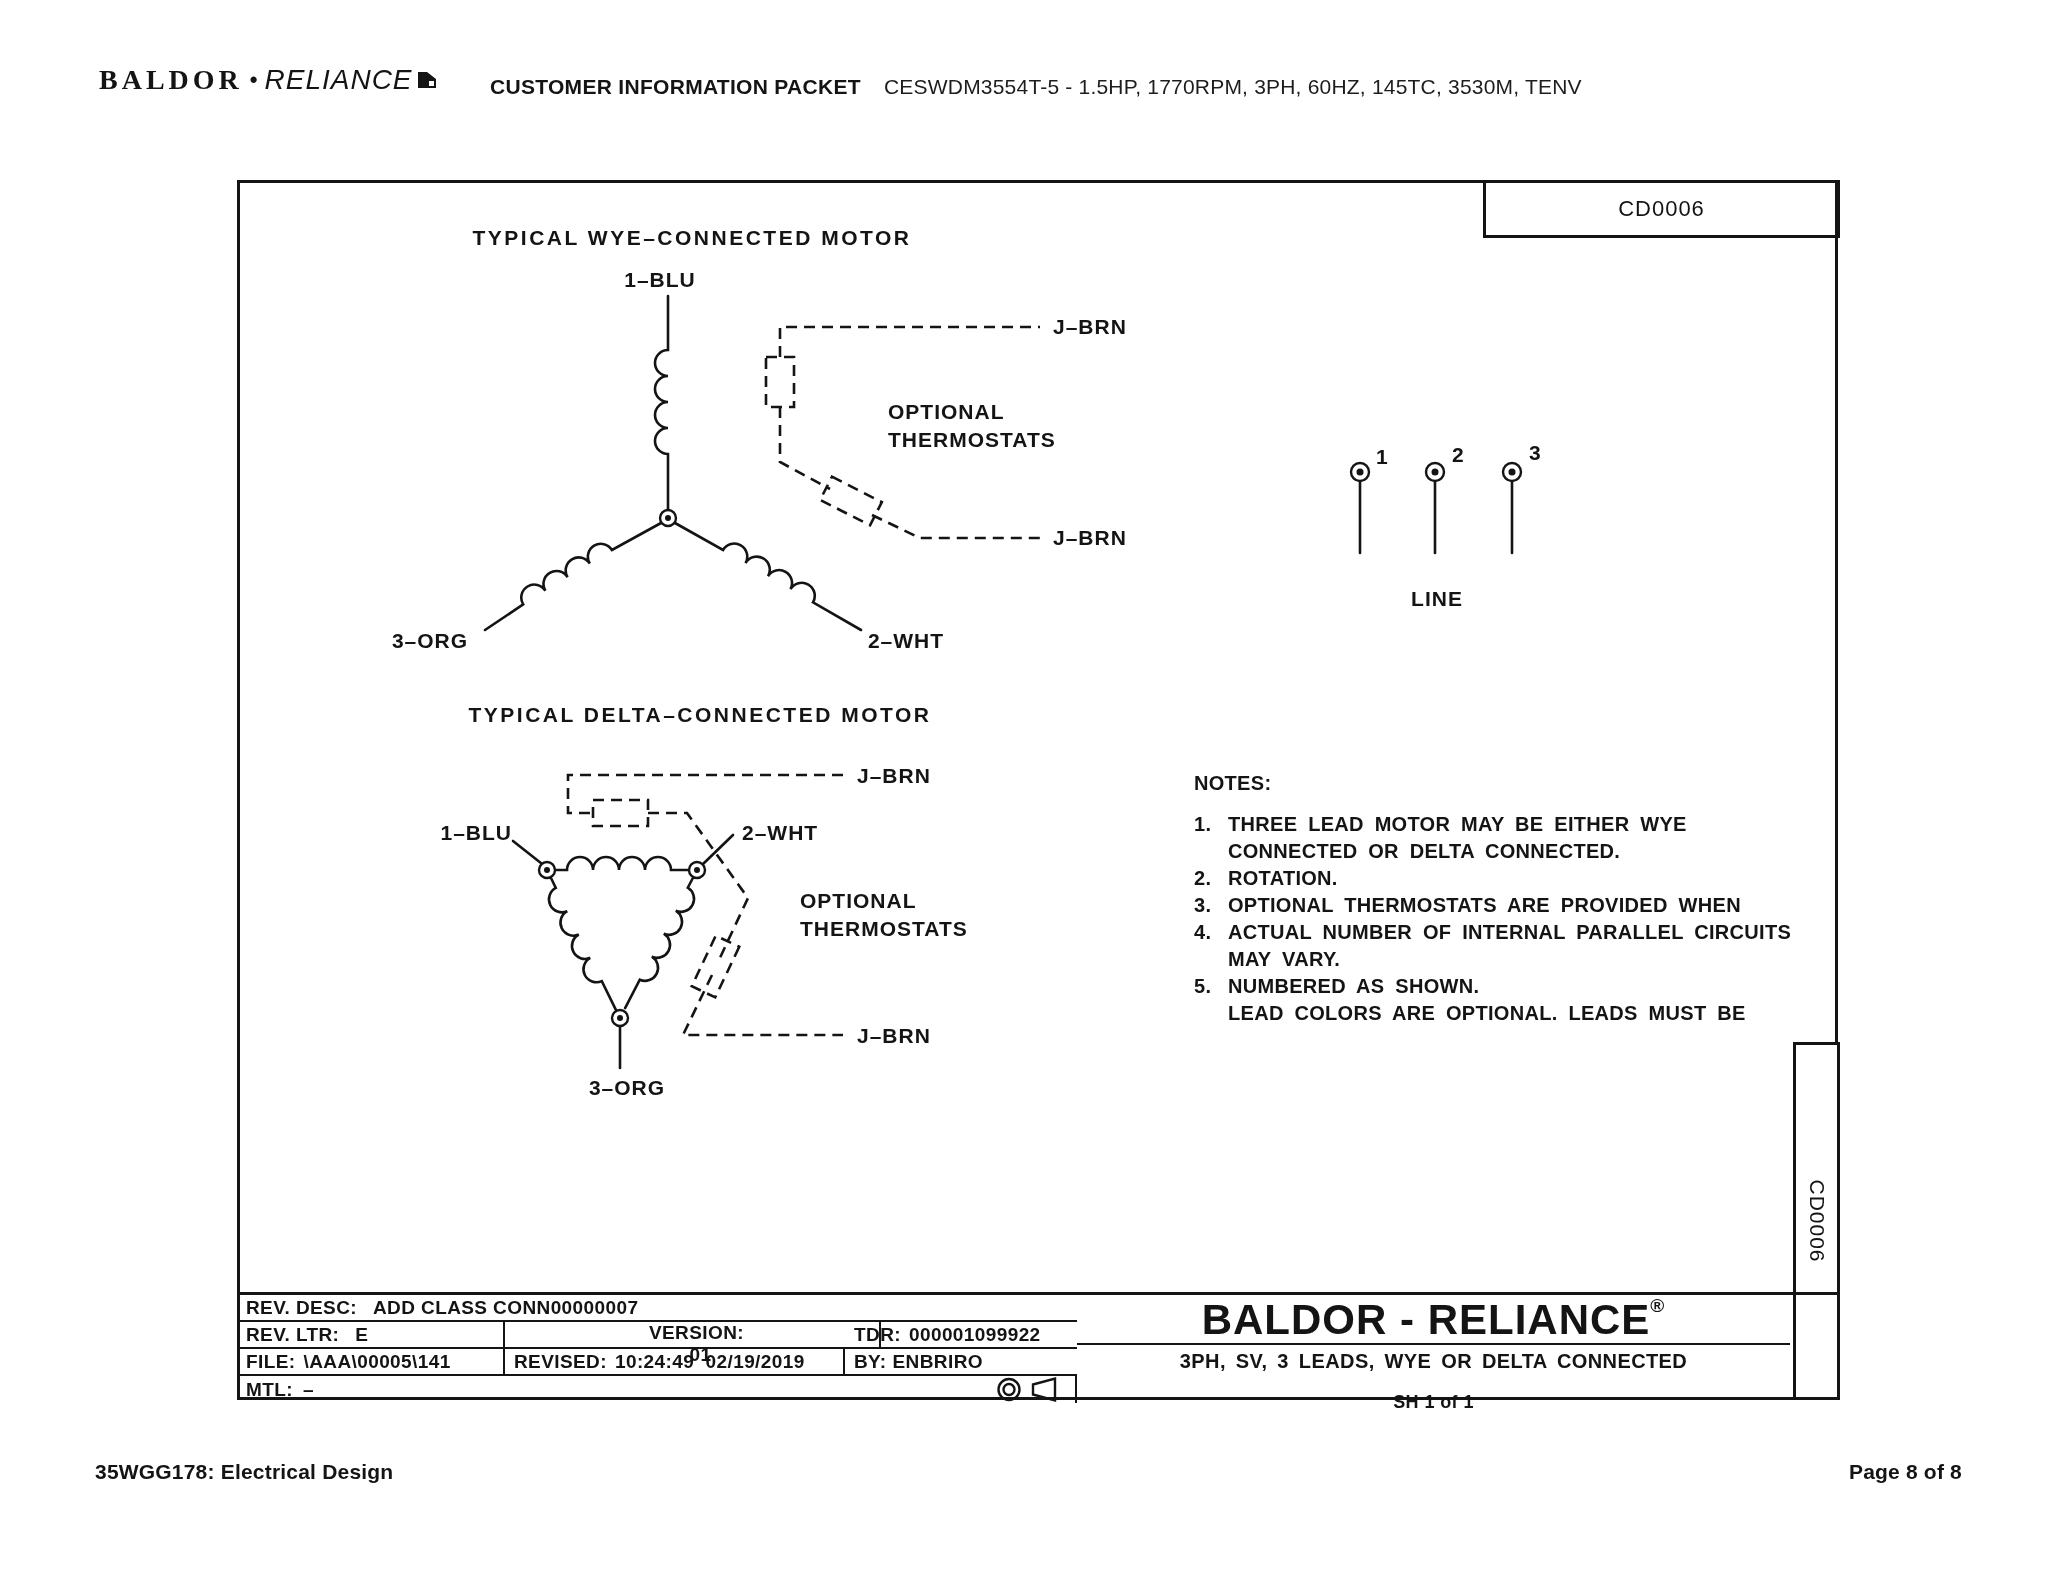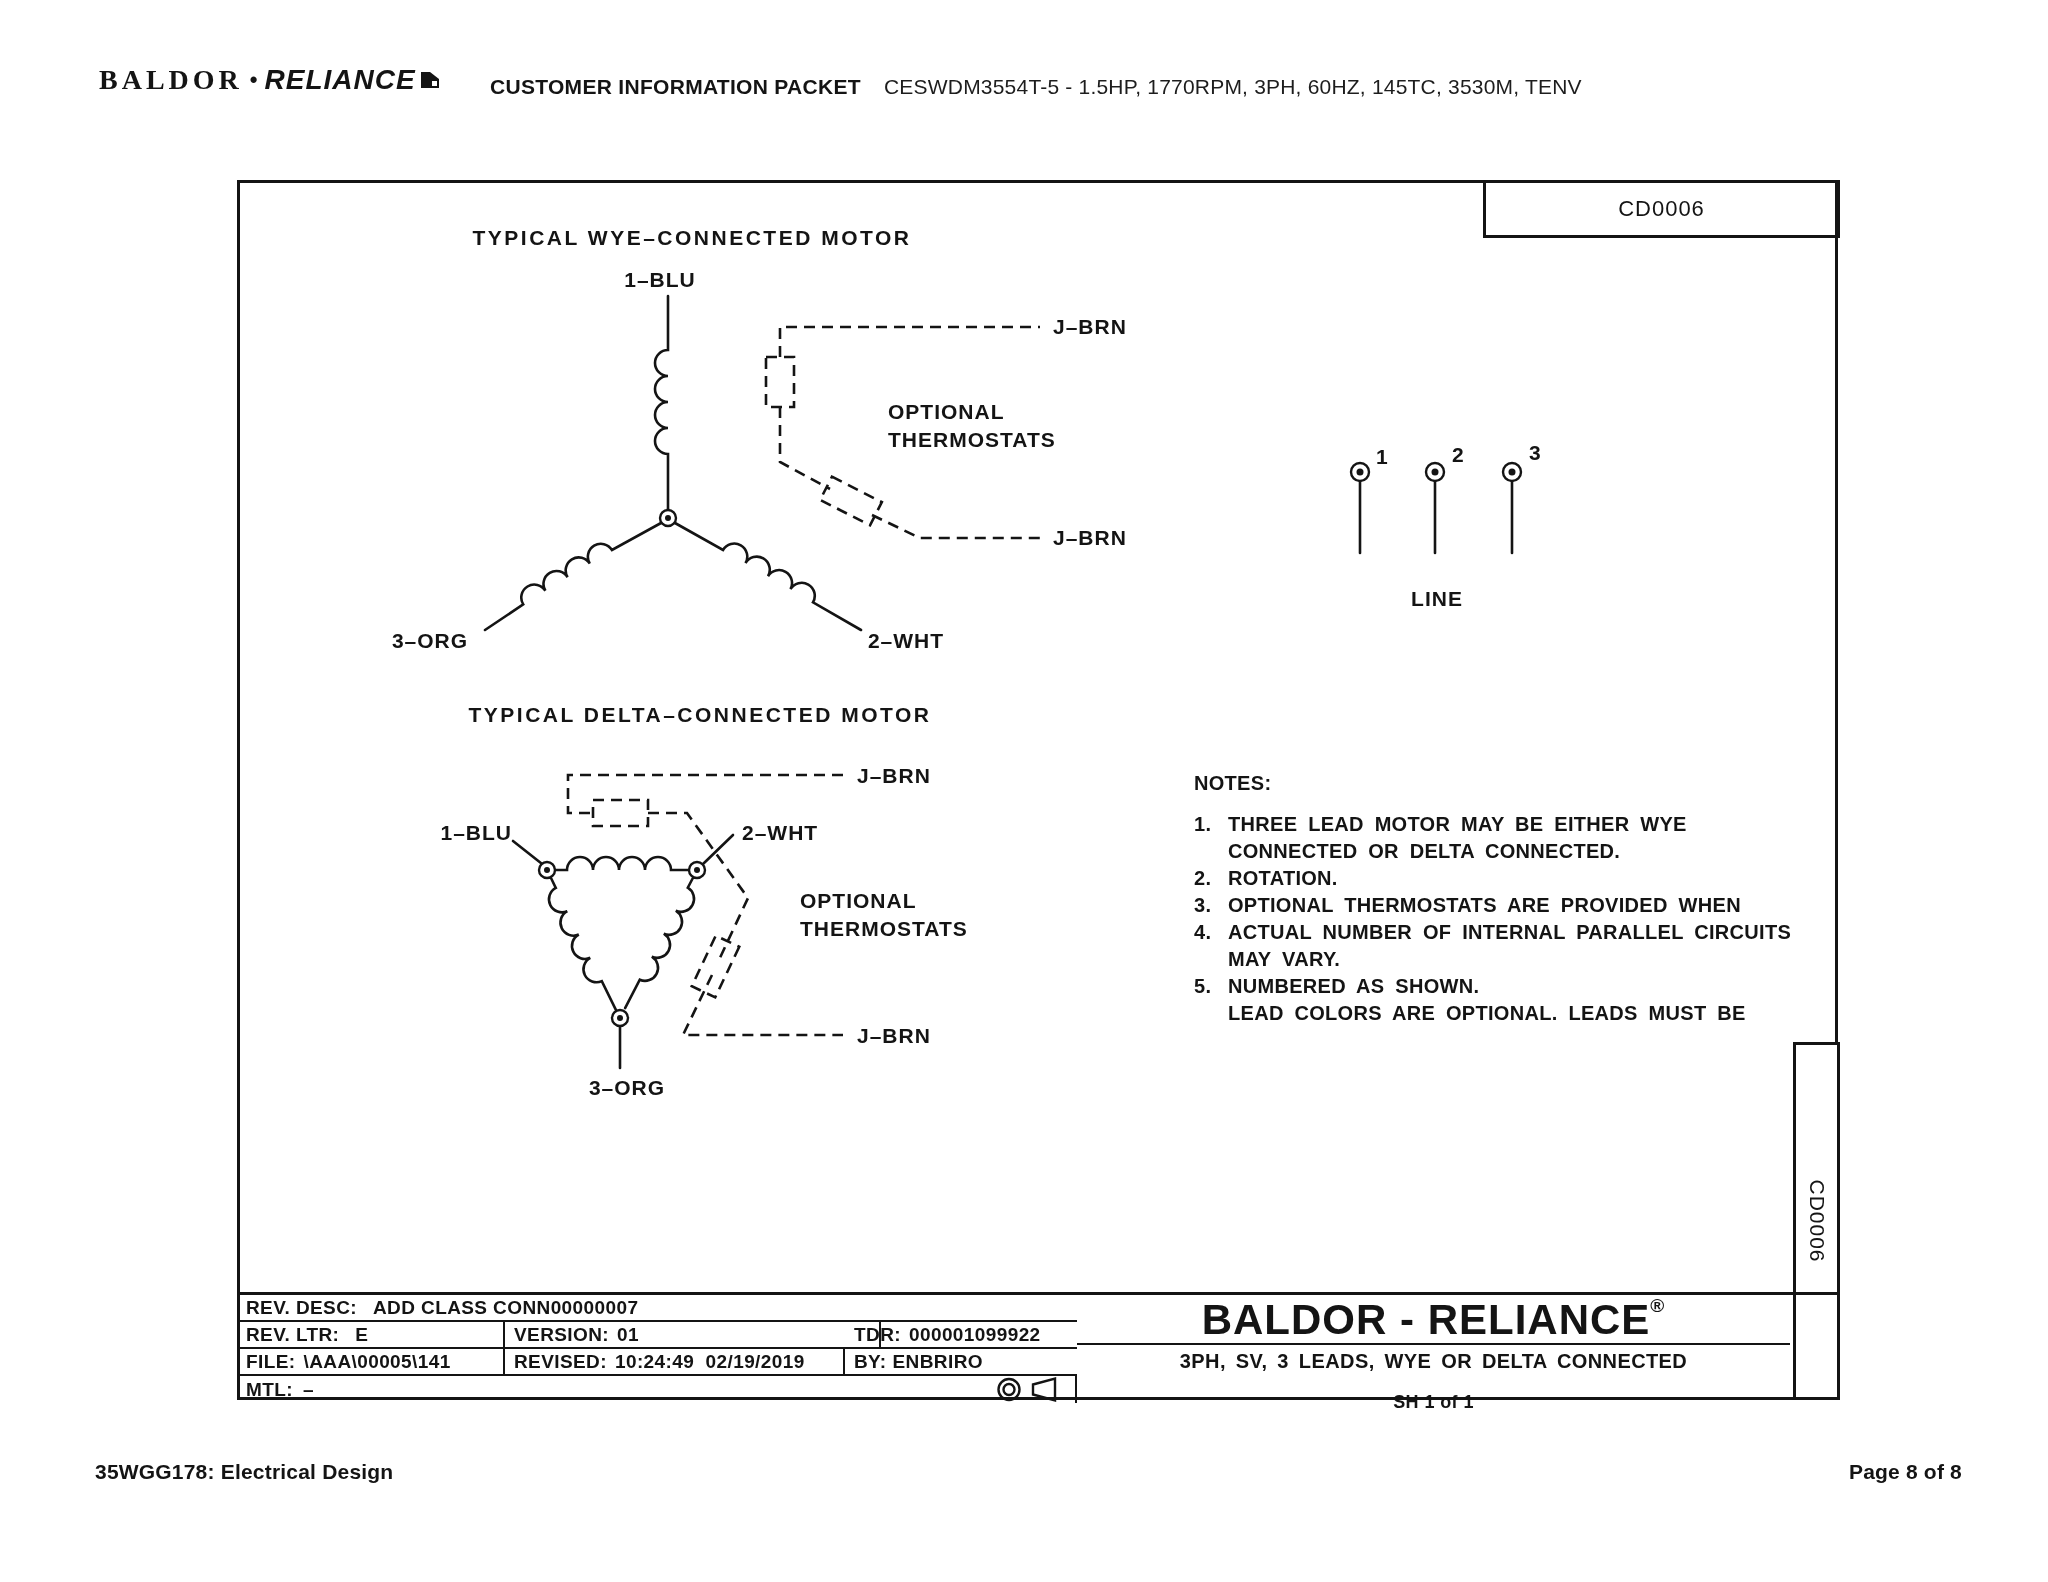--- a/index.html
+++ b/index.html
@@ -3,21 +3,21 @@
 <meta charset="utf-8">
 <style>
   html,body{margin:0;padding:0;background:#fff;}
   #page{position:relative;width:2048px;height:1582px;background:#fff;overflow:hidden;
         font-family:"Liberation Sans",sans-serif;color:#141414;}
   .abs{position:absolute;}
 
   
   .logo-baldor{font-family:"Liberation Serif",serif;font-weight:700;font-size:28px;letter-spacing:4px;}
   .logo-dot{font-size:22px;margin:0 7px;font-weight:700;}
-  .logo-reliance{font-style:italic;font-weight:700;font-size:28px;letter-spacing:1px;}
+  .logo-reliance{font-style:italic;font-weight:400;font-size:28px;letter-spacing:1px;}
   .hdr-bold{font-weight:700;font-size:21px;letter-spacing:.3px;}
   .hdr-model{font-weight:400;font-size:21px;letter-spacing:.2px;color:#1d1d1d;}
 
   
   .frame{left:237px;top:180px;width:1601px;height:1220px;border:3px solid #141414;box-sizing:border-box;}
   .codebox{left:1483px;top:180px;width:357px;height:58px;border:3px solid #141414;box-sizing:border-box;
            display:flex;align-items:center;justify-content:center;font-size:22px;letter-spacing:1px;}
   .codebox-vert{left:1793px;top:1042px;width:47px;height:358px;border:3px solid #141414;box-sizing:border-box;background:#fff;}
   .codebox-vert span{position:absolute;left:50%;top:50%;transform:translate(-50%,-50%) rotate(90deg);
            font-size:21px;letter-spacing:1px;white-space:nowrap;}
@@ -213,21 +213,21 @@
 
     <div class="tb-cell bb" style="left:0;top:0;width:840px;height:27px;">
       <span>REV. DESC:</span>
       <span class="val">ADD CLASS CONN00000007</span>
     </div>
 
     <div class="tb-cell bb br" style="left:0;top:27px;width:268px;height:27px;">
       <span>REV. LTR:</span>
       <span class="val">E</span>
     </div>
-    <div class="tb-cell bb br" style="left:268px;top:27px;width:376px;height:27px;">
+    <div class="tb-cell bb br" style="left:268px;top:27px;width:376px;height:27px;flex-direction:column;">
       <span>VERSION:</span>
       <span class="val" style="margin-left:8px;">01</span>
     </div>
     <div class="tb-cell bb" style="left:608px;top:27px;width:232px;height:27px;">
       <span>TDR:</span>
       <span class="val" style="margin-left:8px;">000001099922</span>
     </div>
 
     <div class="tb-cell bb br" style="left:0;top:54px;width:268px;height:27px;">
       <span>FILE:</span>

